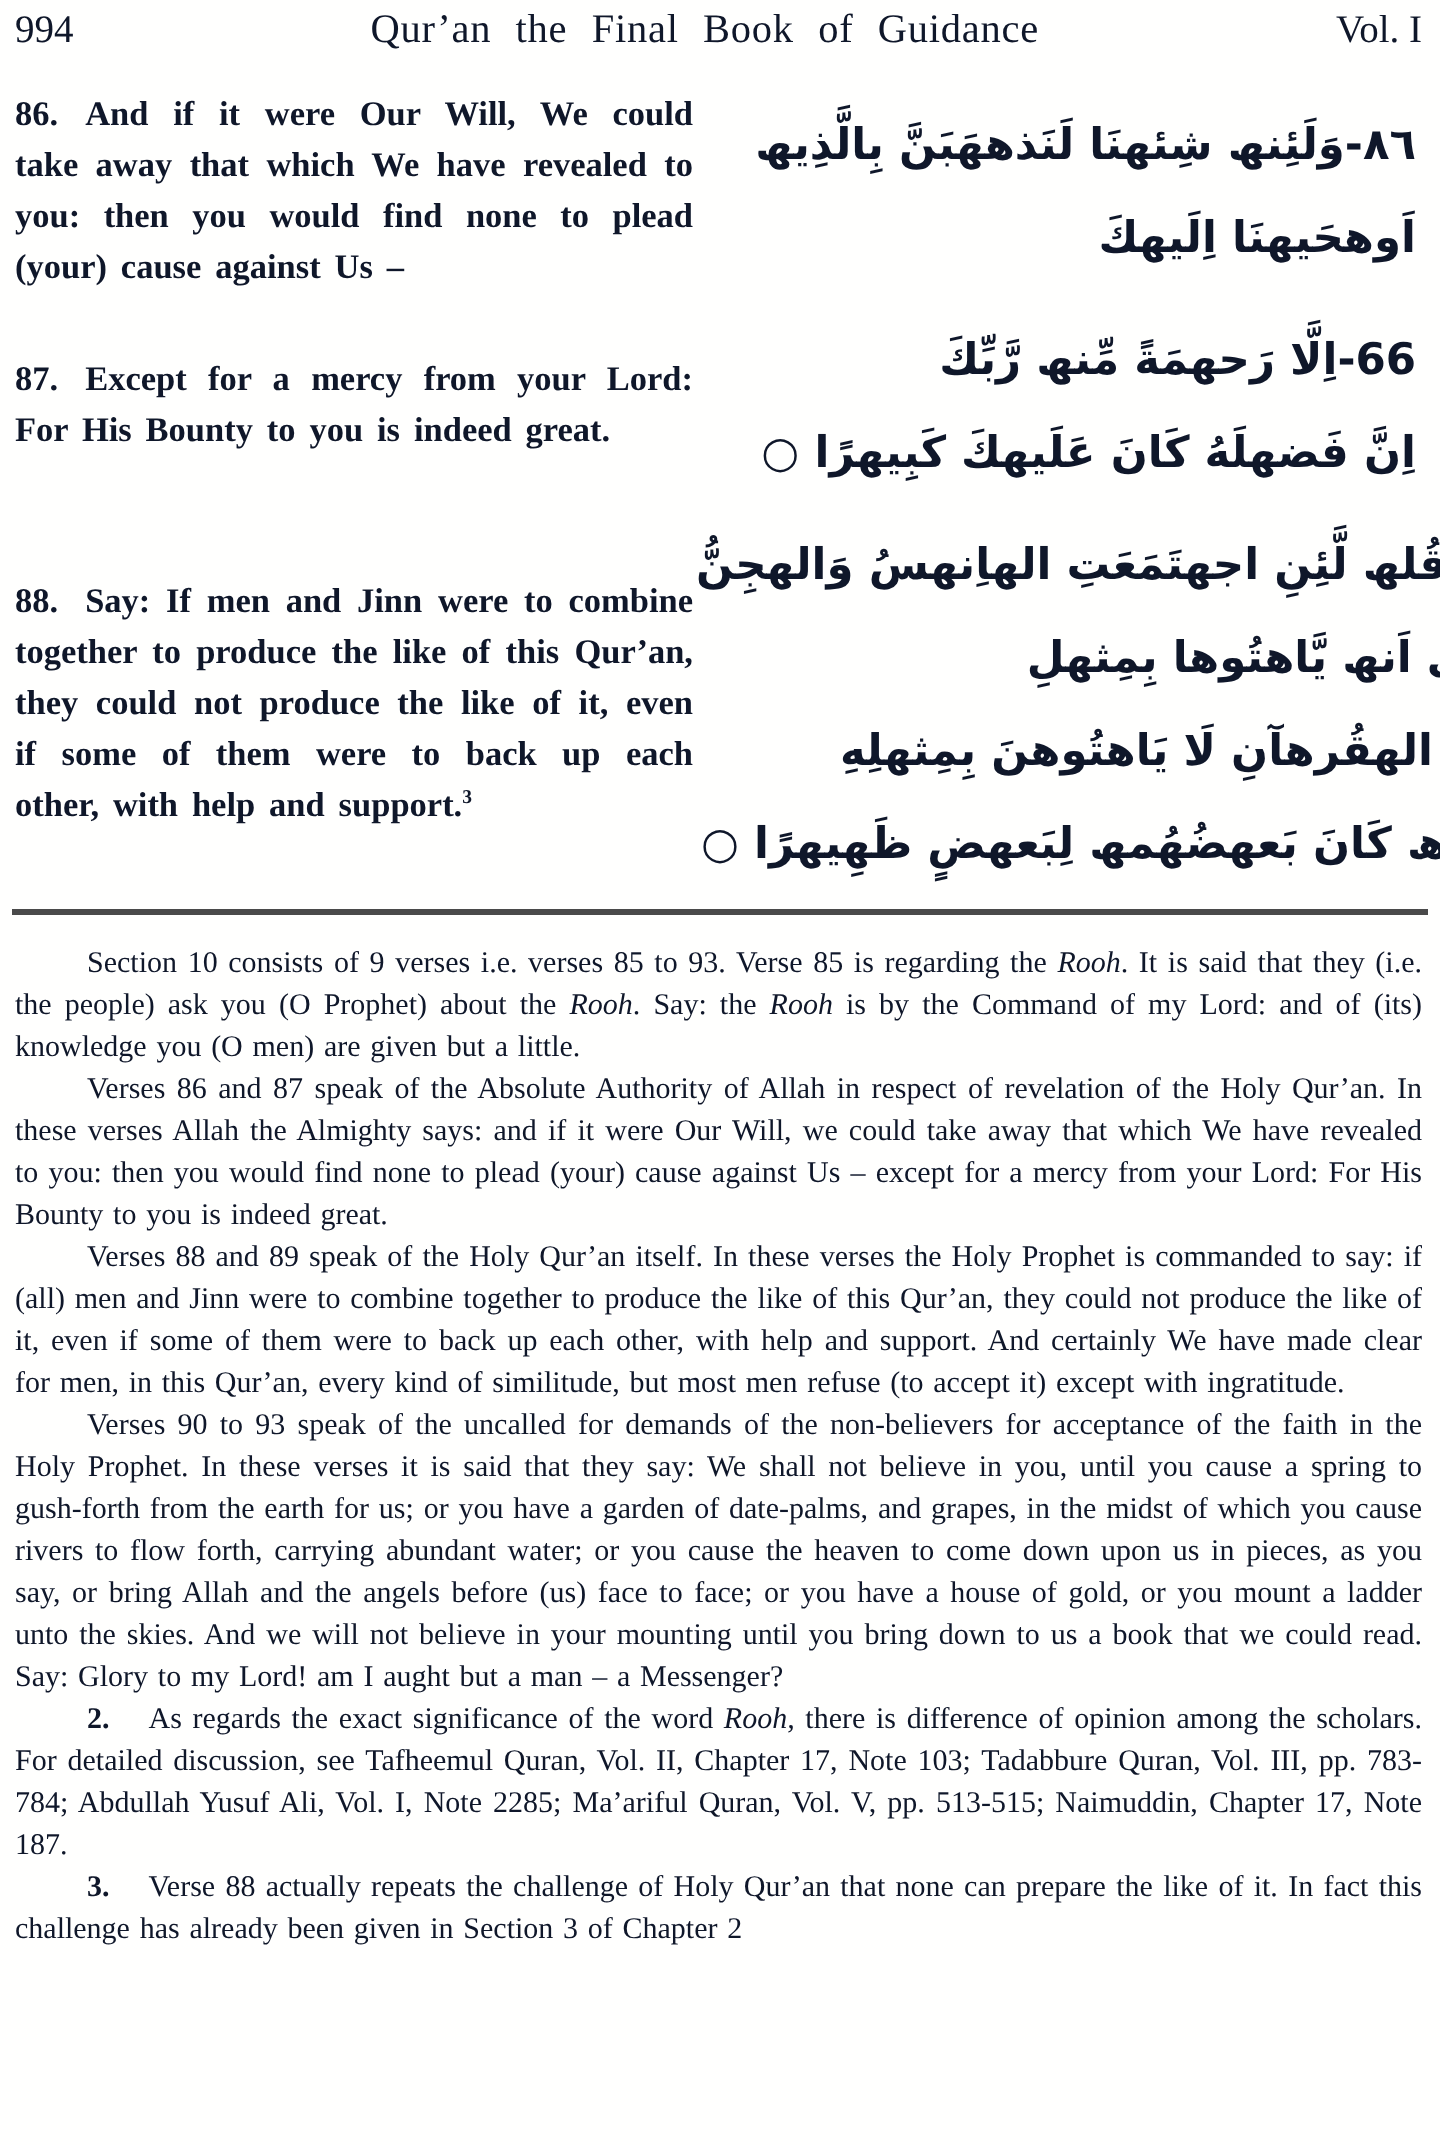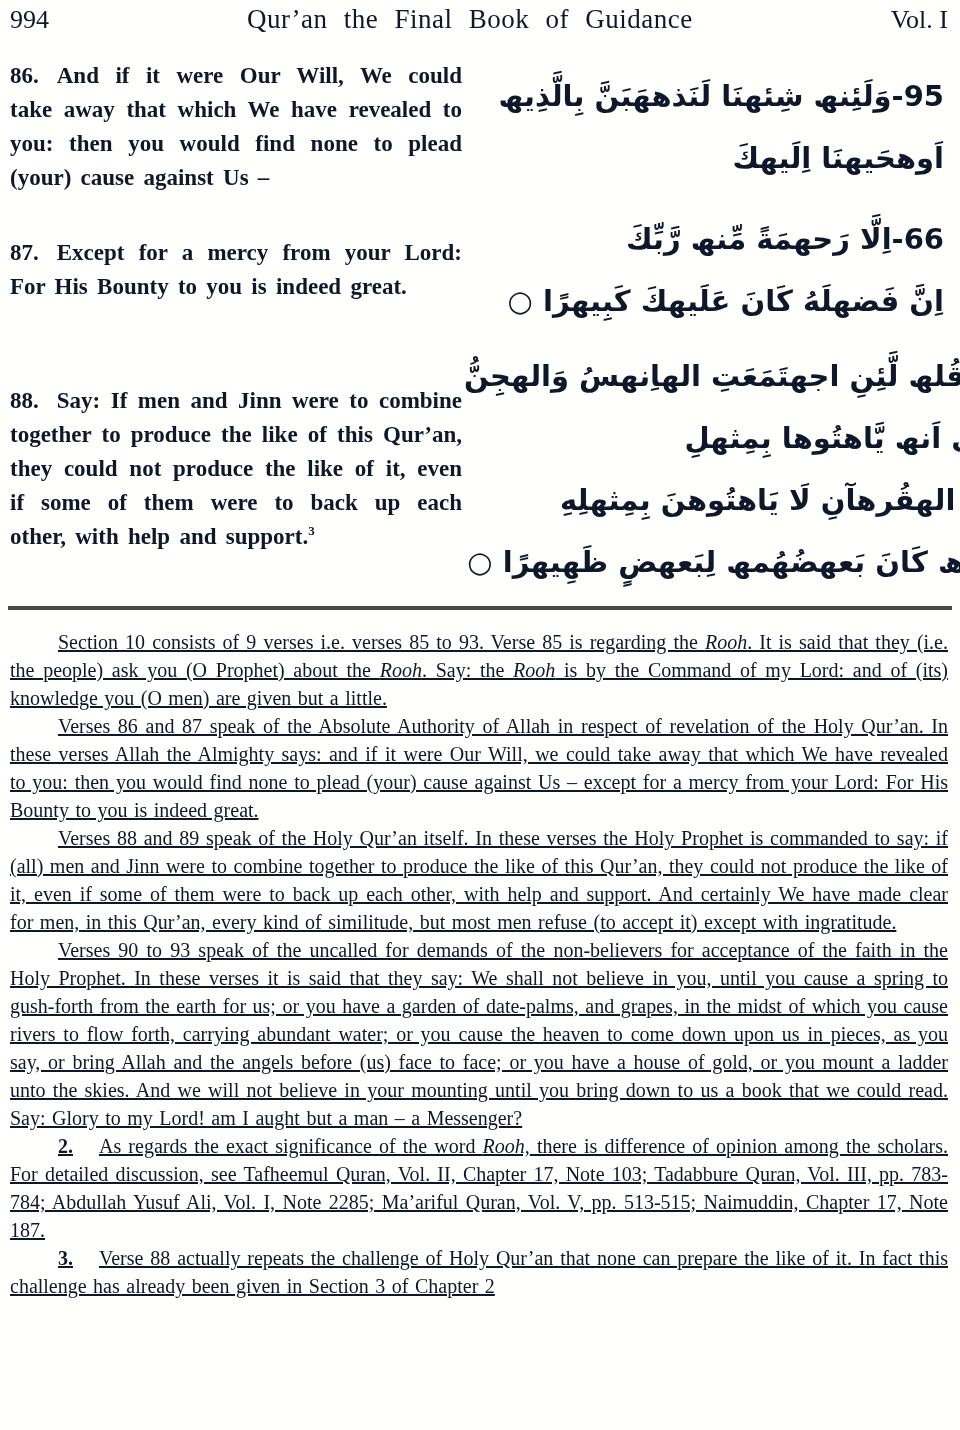--- a/index.html
+++ b/index.html
@@ -25,40 +25,40 @@
   .eng sup{font-size:13px;line-height:0;}
   .ar{
     flex:1;direction:rtl;font-family:"DejaVu Sans", sans-serif;
     font-size:29px;line-height:62px;font-weight:600;padding:0 6px 0 2px;
   }
   .ar-line{text-align:right;white-space:nowrap;}
   
   .rule{border:none;border-top:4px solid #4a4a4a;margin:2px 8px 0 8px;}
   
   .commentary{padding:18px 12px 0 10px;font-size:20px;line-height:28px;}
-  .para{margin:0;text-align:justify;text-indent:48px;word-spacing:1.5px;text-decoration:underline;}
+  .para{margin:0;text-align:justify;text-indent:48px;word-spacing:1.5px;}
   .para .it{font-style:italic;}
   .para .fn-num{font-weight:bold;margin-right:26px;}
 </style>
 </head>
 <body>
 
 <div class="page">
 
   <header class="hdr">
     <span>994</span>
     <span class="title">Qur’an the Final Book of Guidance</span>
     <span>Vol. I</span>
   </header>
 
   <main class="verses" id="verses">
       <div class="verse-row">
         <div class="eng"><span class="vnum">86.</span><span>And if it were Our Will, We could take away that which We have revealed to you: then you would find none to plead (your) cause against Us –</span></div>
         <div class="ar" dir="rtl" lang="ar">
-          <div class="ar-line">95-وَلَئِنھ شِئھنَا لَنَذھهَبَنَّ بِالَّذِيھ</div>
+          <div class="ar-line">٨٦-وَلَئِنھ شِئھنَا لَنَذھهَبَنَّ بِالَّذِيھ</div>
           <div class="ar-line">اَوھحَيھنَا اِلَيھكَ</div>
         </div>
       </div>
       <div class="verse-row">
         <div class="eng"><span class="vnum">87.</span><span>Except for a mercy from your Lord: For His Bounty to you is indeed great.</span></div>
         <div class="ar" dir="rtl" lang="ar">
           <div class="ar-line">66-اِلَّا رَحھمَةً مِّنھ رَّبِّكَ</div>
           <div class="ar-line">اِنَّ فَضھلَهُ كَانَ عَلَيھكَ كَبِيھرًا ○</div>
         </div>
       </div>

